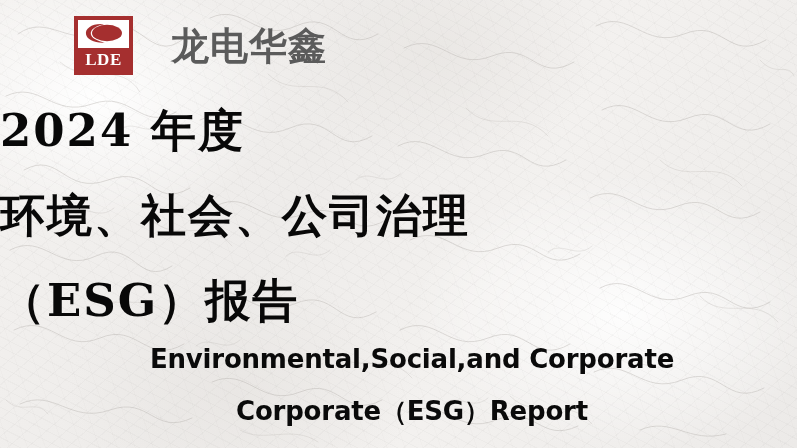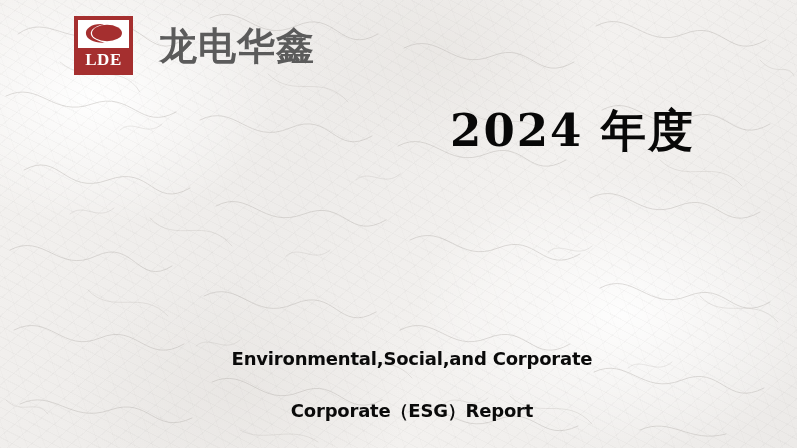--- a/index.html
+++ b/index.html
@@ -54,21 +54,21 @@
     height: 448px;
   }
 
   
   .brand-lockup {
     position: absolute;
     top: 16px;
     left: 74px;
     display: flex;
     align-items: center;
-    gap: 2px;
+    gap: 14px;
   }
   .logo-mark {
     position: relative;
     width: 59px;
     height: 59px;
     background: #a52f2f;
     box-sizing: border-box;
     padding: 4px;
   }
   .logo-mark .mark-window {
@@ -103,21 +103,21 @@
     white-space: nowrap;
     margin-left: 24px;
   }
 
   
   .title-block {
     position: absolute;
     top: 88px;
     left: 0;
     width: 695px;
-    text-align: right;
+    text-align: left;
   }
   .title-line {
     color: #080808;
     font-family: "DejaVu Serif", "Liberation Serif", serif;
     font-weight: bold;
     font-size: 45px;
     line-height: 85px;
     letter-spacing: 2px;
     white-space: nowrap;
   }
@@ -127,21 +127,21 @@
     position: absolute;
     top: 333px;
     left: 0;
     width: 797px;
     text-align: center;
   }
   .subtitle-line {
     color: #0a0a0a;
     font-family: "DejaVu Sans", "Liberation Sans", sans-serif;
     font-weight: bold;
-    font-size: 18px;
+    font-size: 26px;
     line-height: 52px;
     letter-spacing: -0.2px;
     white-space: nowrap;
     margin-left: 27px;
   }
 </style>
 </head>
 <body>
 
 <div id="cover">
@@ -210,20 +210,22 @@
                    C 19.5 21.2, 13.4 18.2, 12.8 14.0 C 12.2 9.6, 18 5.4, 26 4.2 Z" fill="#a52f2f"></path>
         </svg>
       </div>
       <div class="mark-text">LDE</div>
     </div>
     <div class="brand-name">龙电华鑫</div>
   </div>
 
   <div class="title-block">
     <div class="title-line">2024 年度</div>
+    <div class="title-line">环境、社会、公司治理</div>
+    <div class="title-line">（ESG）报告</div>
   </div>
 
   <div class="subtitle-block">
     <div class="subtitle-line">Environmental,Social,and Corporate</div>
     <div class="subtitle-line">Corporate（ESG）Report</div>
   </div>
 
 </div>
 
 </body></html>

